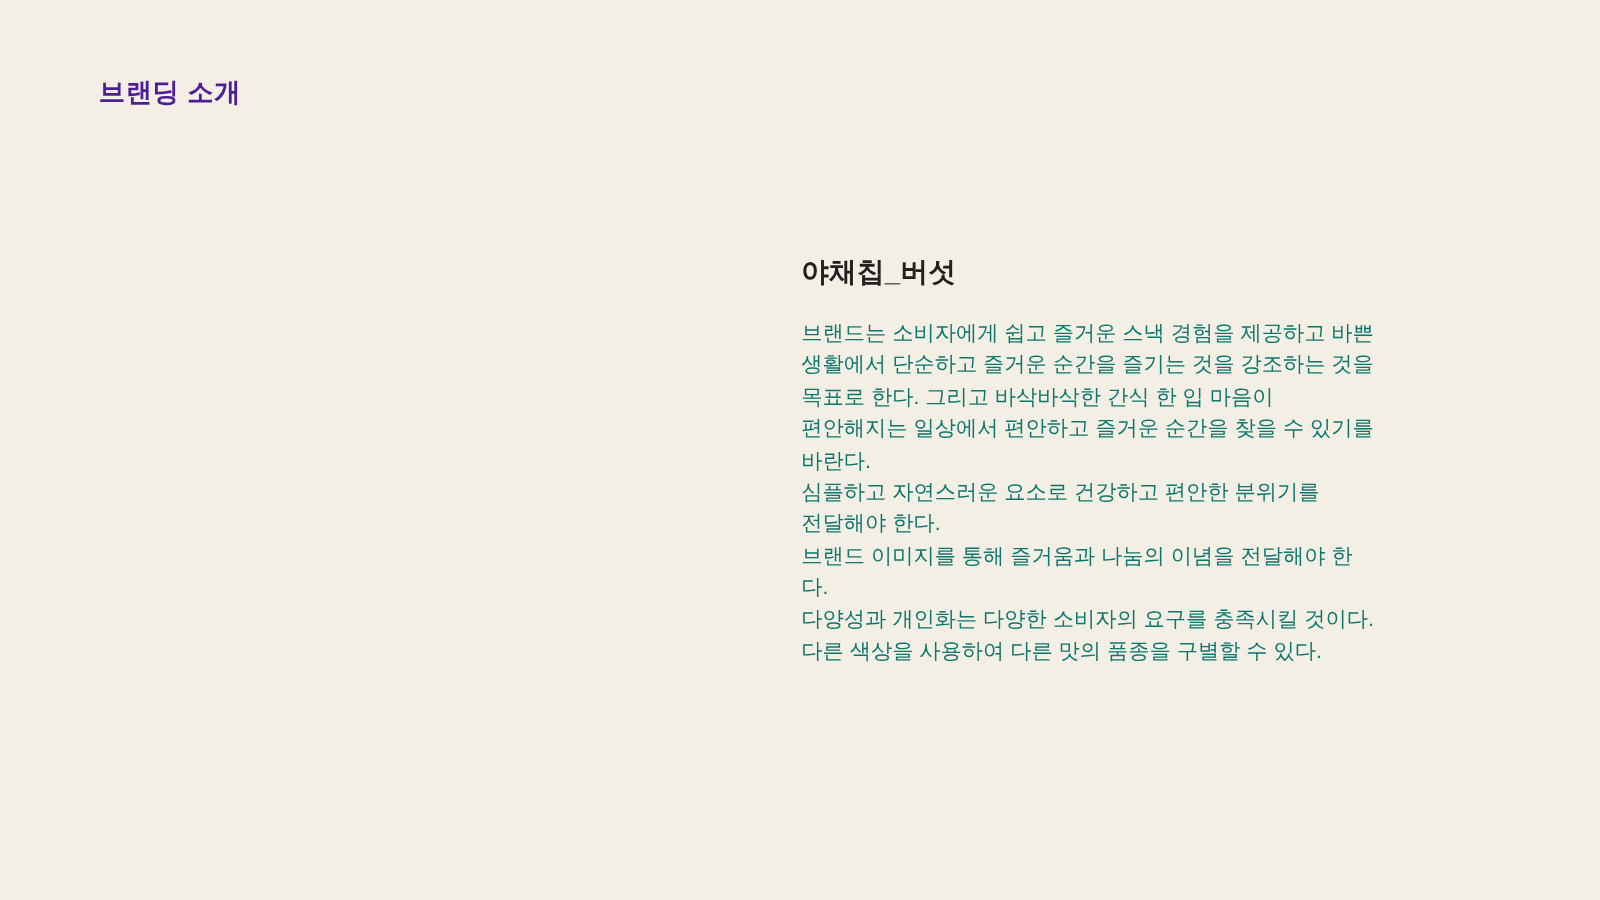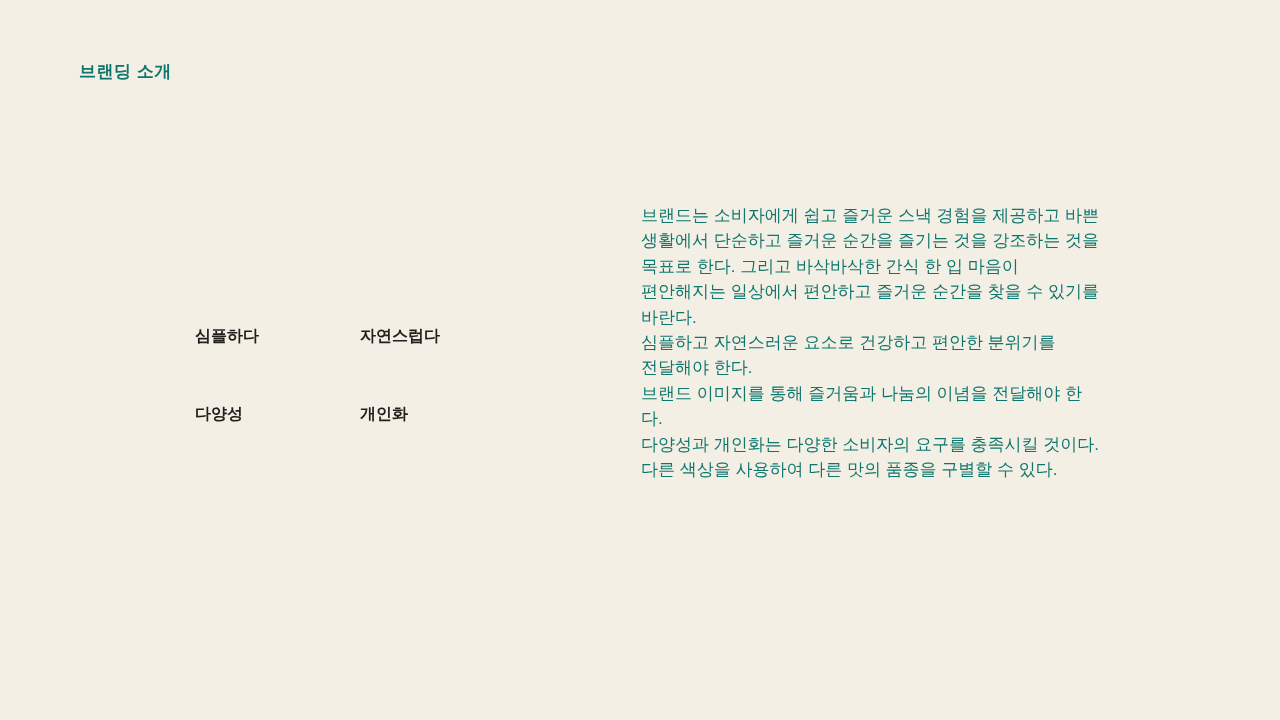--- a/index.html
+++ b/index.html
@@ -13,24 +13,24 @@
     width: 1280px;
     height: 720px;
     background: #f3efe4;
     color: #1f1f1f;
     overflow: hidden;
   }
   .slide-title {
     position: absolute;
     left: 79px;
     top: 60px;
-    font-size: 17px;
+    font-size: 21px;
     font-weight: 600;
     letter-spacing: 0.5px;
-    color: #0f766e;
+    color: #4c1d95;
   }
   .keywords {
     position: absolute;
     left: 195px;
     top: 326px;
     display: grid;
     grid-template-columns: 165px auto;
     row-gap: 57px;
     font-size: 16px;
     font-weight: 600;
@@ -61,28 +61,23 @@
     white-space: pre-line;
   }
 </style>
 </head>
 <body>
 
 <div class="slide">
 
   <div class="slide-title">브랜딩 소개</div>
 
-  <div class="keywords">
-    <span class="keyword">심플하다</span>
-    <span class="keyword">자연스럽다</span>
-    <span class="keyword">다양성</span>
-    <span class="keyword">개인화</span>
-  </div>
 
   <div class="right-panel">
+    <h2 class="product-heading">야채칩_버섯</h2>
     <p class="brand-paragraph">브랜드는 소비자에게 쉽고 즐거운 스낵 경험을 제공하고 바쁜
 생활에서 단순하고 즐거운 순간을 즐기는 것을 강조하는 것을
 목표로 한다. 그리고 바삭바삭한 간식 한 입 마음이
 편안해지는 일상에서 편안하고 즐거운 순간을 찾을 수 있기를
 바란다.
 심플하고 자연스러운 요소로 건강하고 편안한 분위기를
 전달해야 한다.
 브랜드 이미지를 통해 즐거움과 나눔의 이념을 전달해야 한다.
 다양성과 개인화는 다양한 소비자의 요구를 충족시킬 것이다.
 다른 색상을 사용하여 다른 맛의 품종을 구별할 수 있다.</p>

